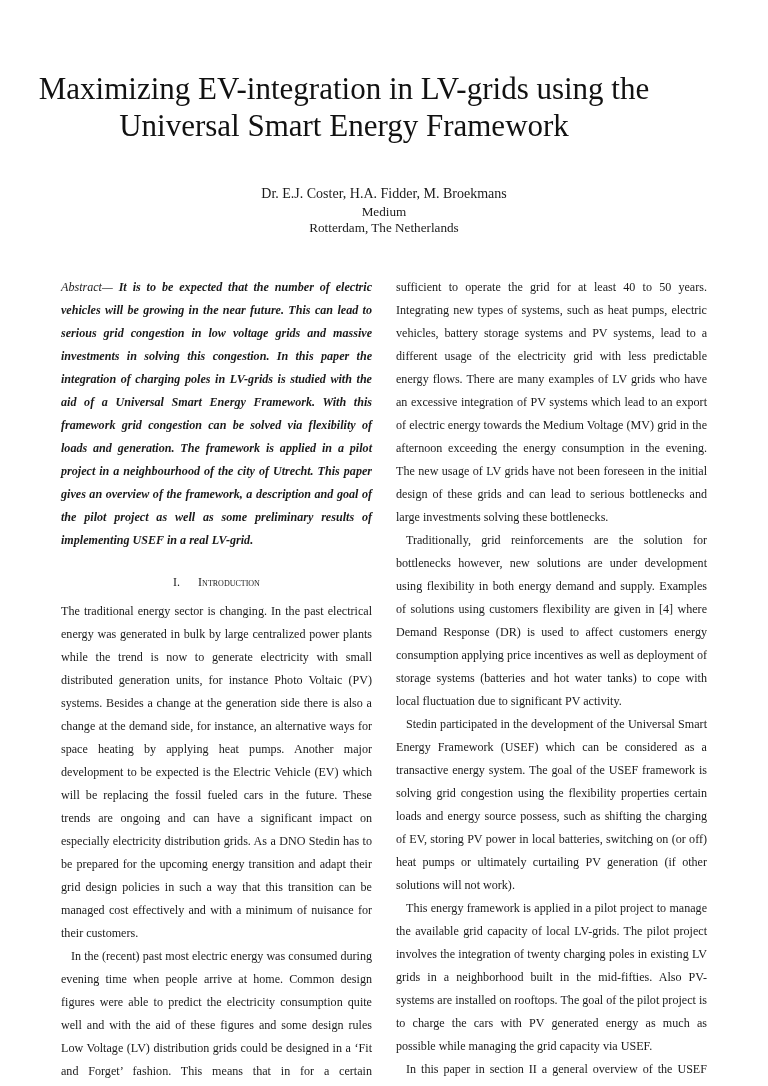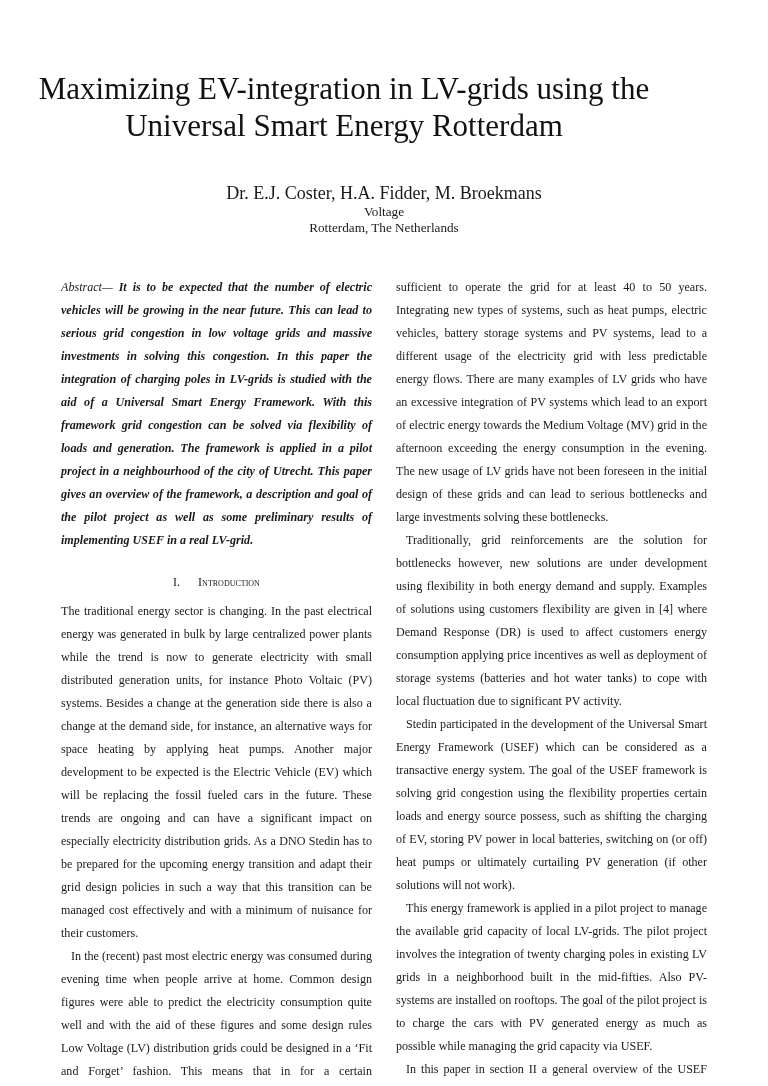--- a/index.html
+++ b/index.html
@@ -2,45 +2,45 @@
 <html><head>
 <meta charset="utf-8">
 <style>
   html, body { margin: 0; padding: 0; background: #ffffff; }
   body { width: 768px; height: 1086px; position: relative; overflow: hidden;
          font-family: "Liberation Serif", "DejaVu Serif", serif; color: #1a1a1a; }
   .title { position: absolute; left: 0; top: 70px; width: 688px; text-align: center;
            font-size: 31px; line-height: 37px; color: #111; }
   .authors { position: absolute; left: 0; top: 185px; width: 768px; text-align: center;
              font-size: 13.2px; line-height: 15.5px; }
-  .authors .names { font-size: 18px; margin-bottom: 2px; line-height: 17px; }
+  .authors .names { font-size: 14px; margin-bottom: 2px; line-height: 17px; }
   .col { position: absolute; top: 276px; width: 311px; font-size: 12.1px; line-height: 23px;
          text-align: justify; }
   .col.left { left: 61px; }
   .col.right { left: 396px; }
   .col p { margin: 0; }
   .indent { text-indent: 10px; }
   .abstract { font-weight: bold; font-style: italic; }
   .abstract .label { font-weight: normal; font-style: italic; }
   .keywords { font-weight: bold; font-style: italic; margin-top: 29px !important; text-indent: 20px; }
   .section-head { text-align: center; margin: 19px 0 6px 0 !important; font-size: 12px; }
   .section-head .num { margin-right: 18px; }
   .smallcaps { font-variant: small-caps; }
 </style>
 </head>
 <body>
 
 <div class="title">
   <div>Maximizing EV-integration in LV-grids using the</div>
-  <div>Universal Smart Energy Rotterdam</div>
+  <div>Universal Smart Energy Framework</div>
 </div>
 
 <div class="authors">
   <div class="names">Dr. E.J. Coster, H.A. Fidder, M. Broekmans</div>
-  <div>Voltage</div>
+  <div>Medium</div>
   <div>Rotterdam, The Netherlands</div>
 </div>
 
 <div class="col left">
   <p class="abstract"><span class="label">Abstract—</span><span> It is to be expected that the number of electric vehicles will be growing in the near future. This can lead to serious grid congestion in low voltage grids and massive investments in solving this congestion. In this paper the integration of charging poles in LV-grids is studied with the aid of a Universal Smart Energy Framework. With this framework grid congestion can be solved via flexibility of loads and generation. The framework is applied in a pilot project in a neighbourhood of the city of Utrecht. This paper gives an overview of the framework, a description and goal of the pilot project as well as some preliminary results of implementing USEF in a real LV-grid.</span></p>
   <p class="section-head"><span class="num">I.</span><span class="smallcaps">Introduction</span></p>
   <p>The traditional energy sector is changing. In the past electrical energy was generated in bulk by large centralized power plants while the trend is now to generate electricity with small distributed generation units, for instance Photo Voltaic (PV) systems. Besides a change at the generation side there is also a change at the demand side, for instance, an alternative ways for space heating by applying heat pumps. Another major development to be expected is the Electric Vehicle (EV) which will be replacing the fossil fueled cars in the future. These trends are ongoing and can have a significant impact on especially electricity distribution grids. As a DNO Stedin has to be prepared for the upcoming energy transition and adapt their grid design policies in such a way that this transition can be managed cost effectively and with a minimum of nuisance for their customers.</p>
   <p class="indent">In the (recent) past most electric energy was consumed during evening time when people arrive at home. Common design figures were able to predict the electricity consumption quite well and with the aid of these figures and some design rules Low Voltage (LV) distribution grids could be designed in a ‘Fit and Forget’ fashion. This means that in for a certain neighborhood the peak load was estimated and the LV grid was dimensioned with some extra capacity</p>
 </div>
 

